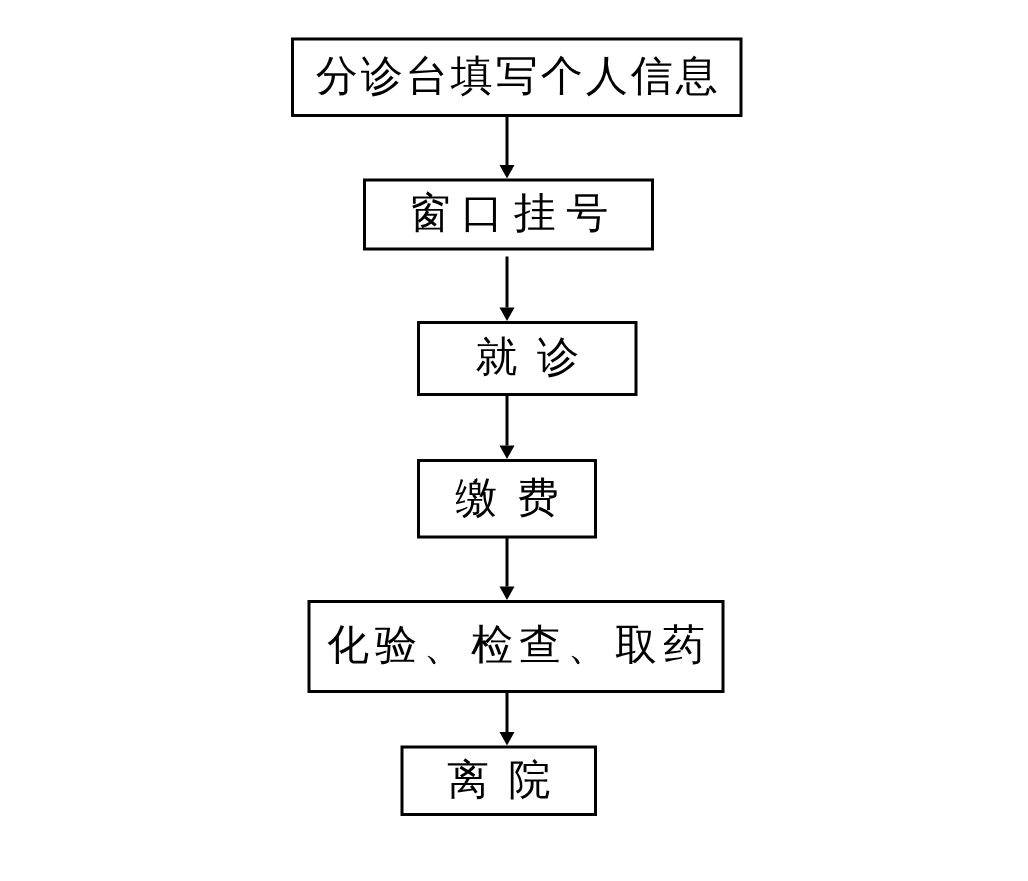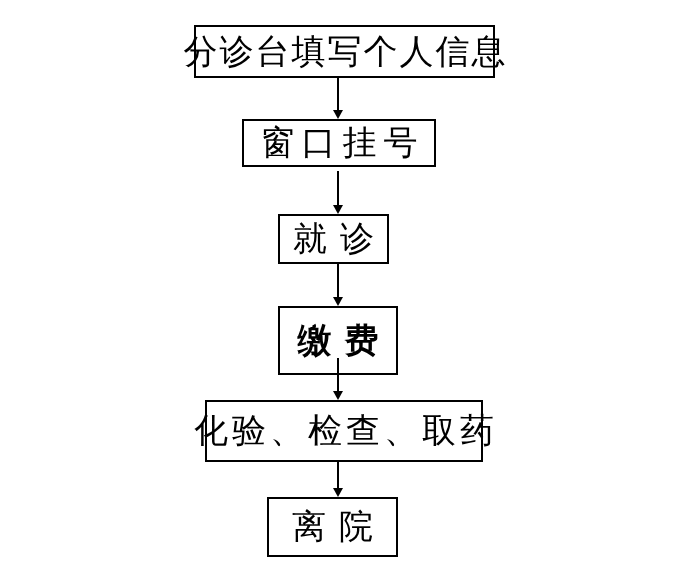--- a/index.html
+++ b/index.html
@@ -17,38 +17,38 @@
   }
   .box {
     position: absolute;
     box-sizing: border-box;
     border: 2px solid #000000;
     background: #ffffff;
     color: #000000;
     display: flex;
     align-items: center;
     justify-content: center;
-    font-size: 34px;
+    font-size: 28px;
     line-height: 1;
     white-space: nowrap;
   }
   .box .label { display: inline-block; }
 
   
   .b1 { left: 194px; top: 25px;  width: 301px; height: 53px; }
   .b1 .label { letter-spacing: 2px;  text-indent: 2px; }
   .b2 { left: 242px; top: 119px; width: 194px; height: 48px; }
   .b2 .label { letter-spacing: 7px;  text-indent: 7px; }
-  .b3 { left: 278px; top: 214px; width: 111px; height: 50px; }
+  .b3 { left: 278px; top: 214px; width: 147px; height: 50px; }
   .b3 .label { letter-spacing: 13px; text-indent: 13px; }
-  .b4 { left: 278px; top: 306px; width: 120px; height: 69px; font-weight: bold; }
+  .b4 { left: 278px; top: 306px; width: 120px; height: 53px; }
   .b4 .label { letter-spacing: 13px; text-indent: 13px; }
   .b5 { left: 205px; top: 400px; width: 278px; height: 62px; }
   .b5 .label { letter-spacing: 4px;  text-indent: 4px; }
-  .b6 { left: 267px; top: 497px; width: 131px; height: 60px; text-align: center; }
+  .b6 { left: 267px; top: 497px; width: 131px; height: 47px; text-align: center; }
   .b6 .label { letter-spacing: 13px; text-indent: 13px; }
 
   
   .arrow {
     position: absolute;
     left: 338px;
     width: 12px;
     transform: translateX(-50%);
     display: flex;
     flex-direction: column;

